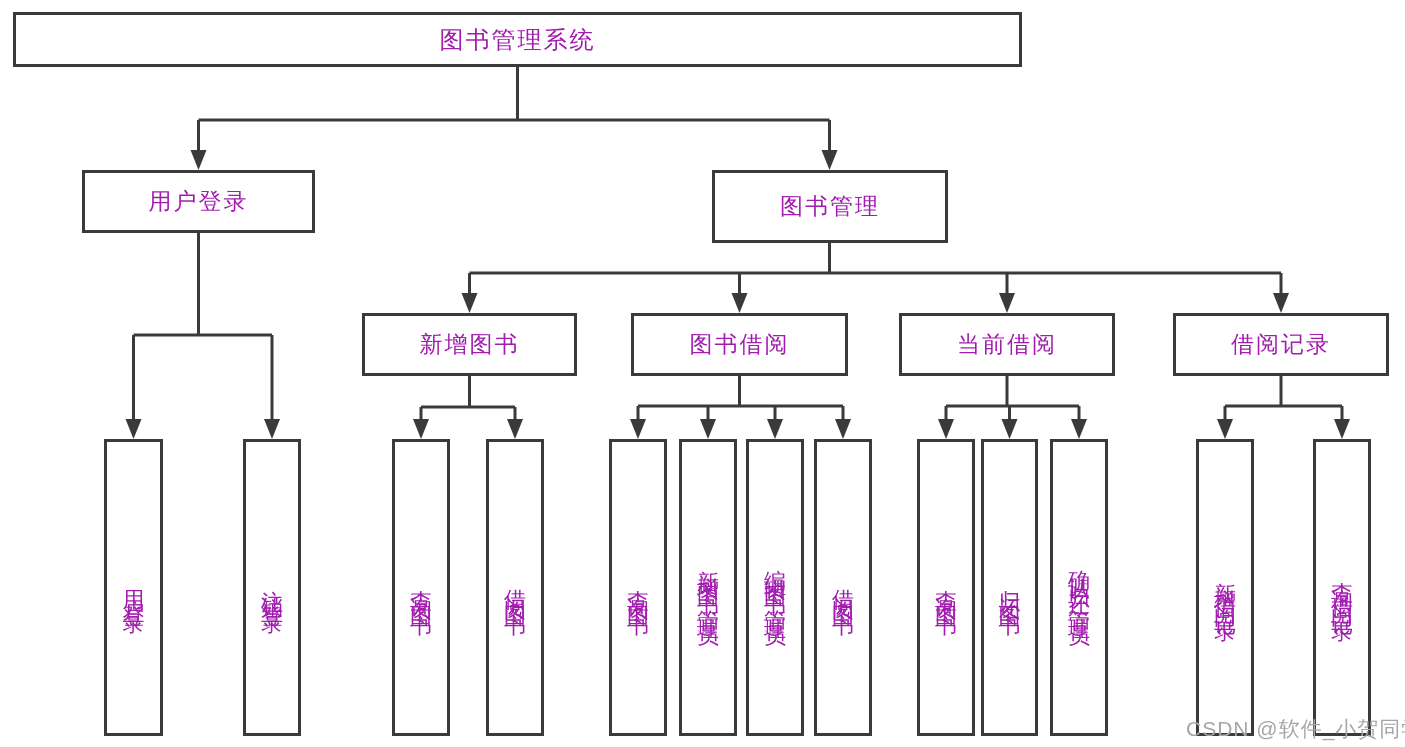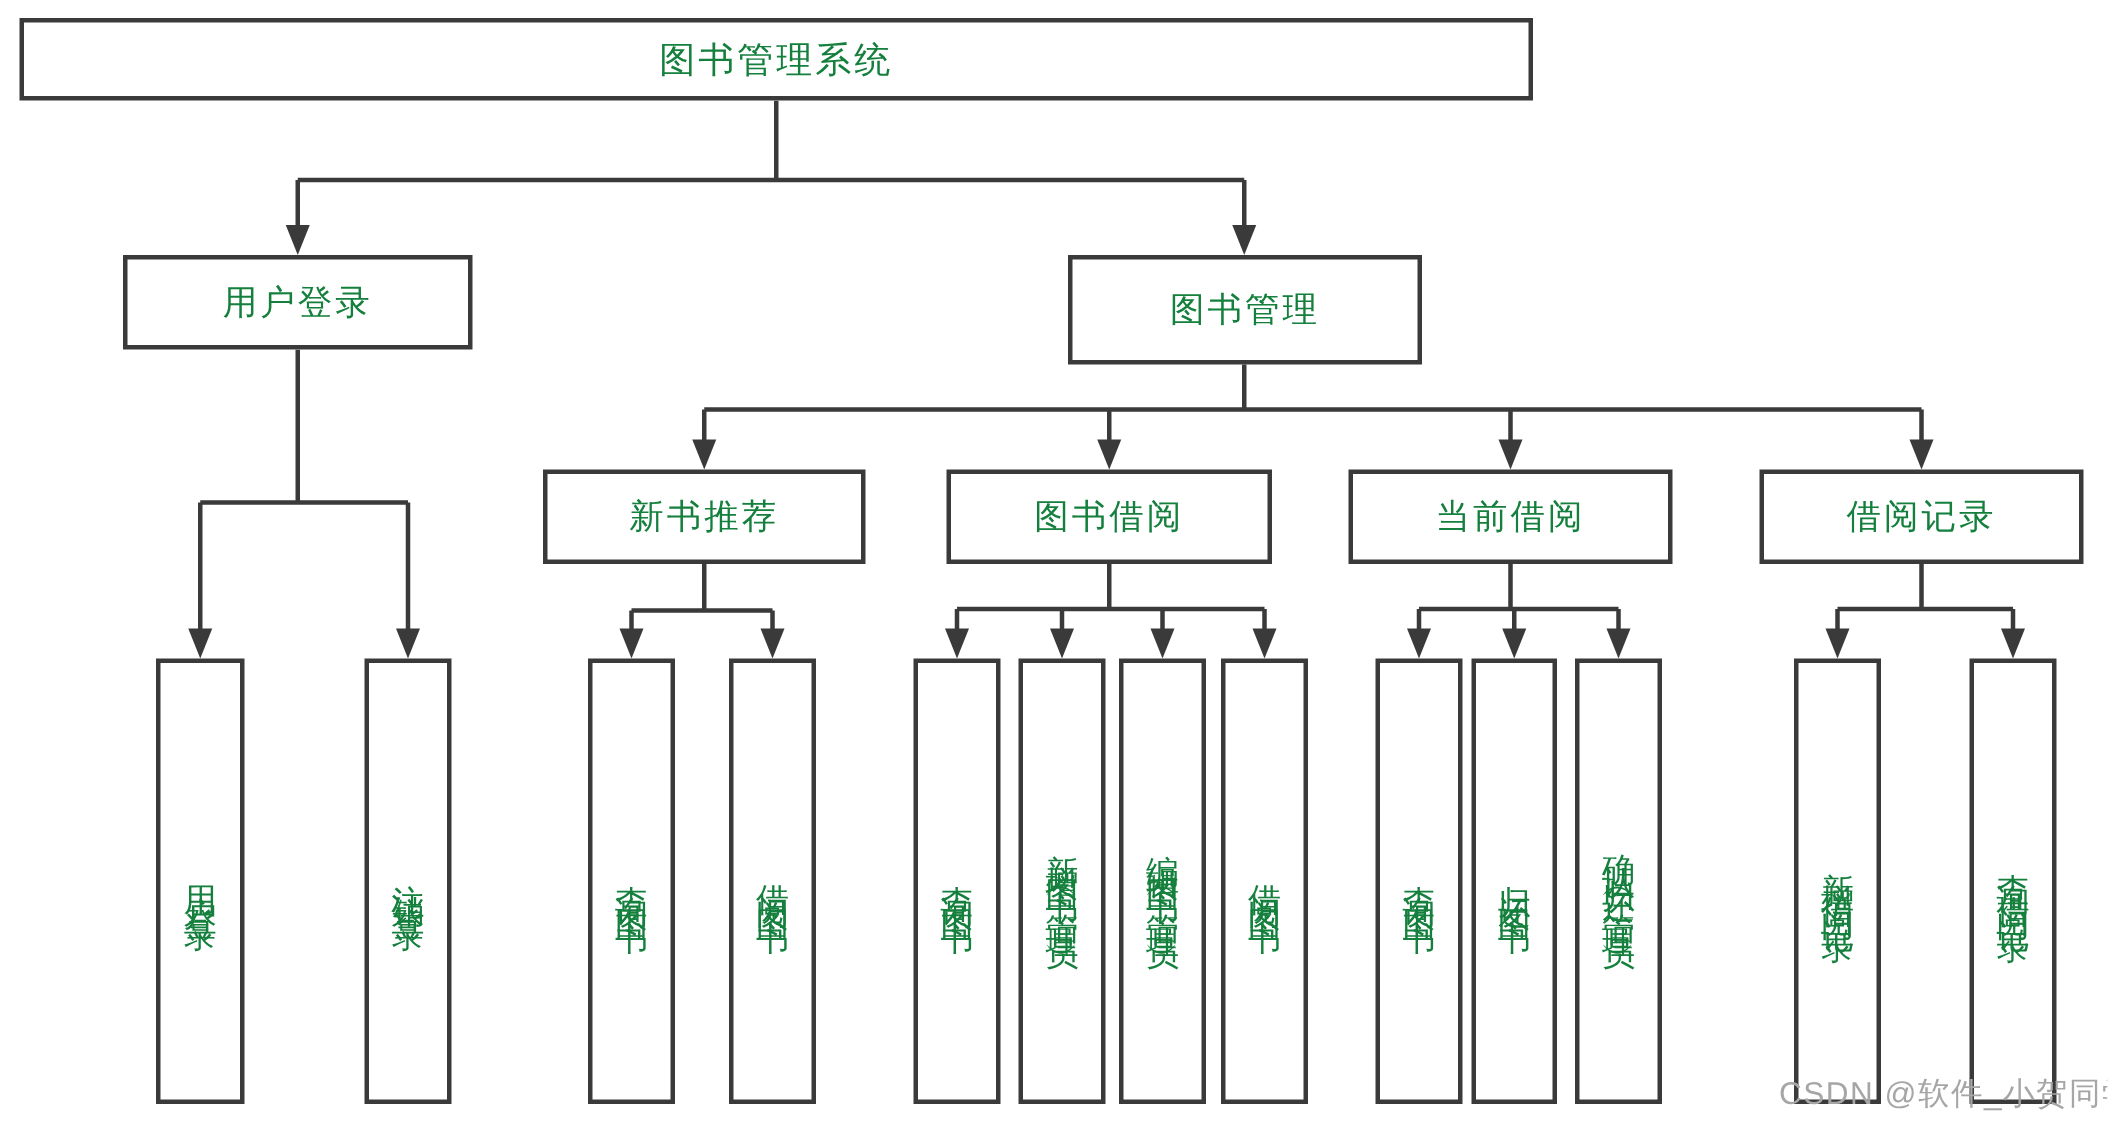--- a/index.html
+++ b/index.html
@@ -1,20 +1,20 @@
 <!DOCTYPE html>
 <html><head>
 <meta charset="utf-8">
 <style>
   html,body{margin:0;padding:0;background:#fff;}
   #canvas{position:relative;width:1405px;height:747px;background:#fff;overflow:hidden;
           font-family:"Liberation Sans","DejaVu Sans",sans-serif;}
   #wires{position:absolute;left:0;top:0;}
   .box{position:absolute;box-sizing:border-box;background:#fff;border:3px solid #3a3a3a;
-       display:flex;align-items:center;justify-content:center;color:#15803d;}
+       display:flex;align-items:center;justify-content:center;color:#a21caf;}
   .h{font-size:23px;letter-spacing:2px;white-space:nowrap;}
   .root{font-size:24px;}
   .v{writing-mode:vertical-rl;font-size:22px;letter-spacing:8px;line-height:1;}
   
   #n-root{left:13px;top:12px;width:1009px;height:55px;}
   #n-user-login{left:82px;top:170px;width:233px;height:63px;}
   #n-book-mgmt{left:712px;top:170px;width:236px;height:73px;}
   #n-new-book-rec{left:362px;top:313px;width:215px;height:63px;}
   #n-book-borrow{left:631px;top:313px;width:217px;height:63px;}
   #n-current-borrow{left:899px;top:313px;width:216px;height:63px;}
@@ -72,21 +72,21 @@
       <polygon points="1217,419 1233,419 1225,439"></polygon>
       <polygon points="1334,419 1350,419 1342,439"></polygon>
     </g>
   </svg>
 
   <div id="n-root" class="box h root">图书管理系统</div>
 
   <div id="n-user-login" class="box h">用户登录</div>
   <div id="n-book-mgmt" class="box h">图书管理</div>
 
-  <div id="n-new-book-rec" class="box h">新书推荐</div>
+  <div id="n-new-book-rec" class="box h">新增图书</div>
   <div id="n-book-borrow" class="box h">图书借阅</div>
   <div id="n-current-borrow" class="box h">当前借阅</div>
   <div id="n-borrow-record" class="box h">借阅记录</div>
 
   <div id="n-leaf-user-login" class="box v leaf">用户登录</div>
   <div id="n-leaf-logout" class="box v leaf">注销登录</div>
 
   <div id="n-rec-query-book" class="box v leaf">查询图书</div>
   <div id="n-rec-borrow-book" class="box v leaf">借阅图书</div>
 

